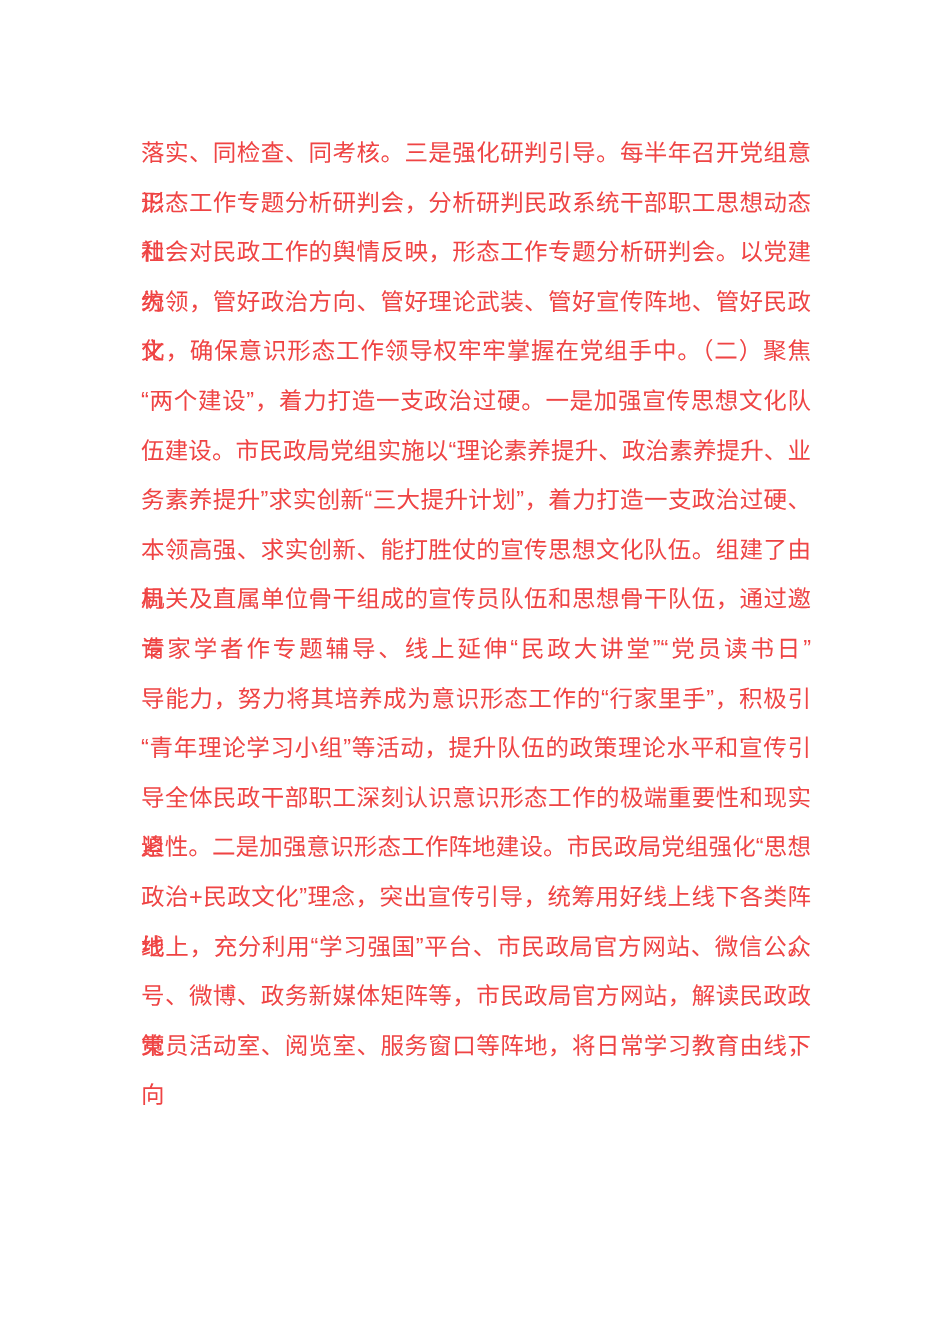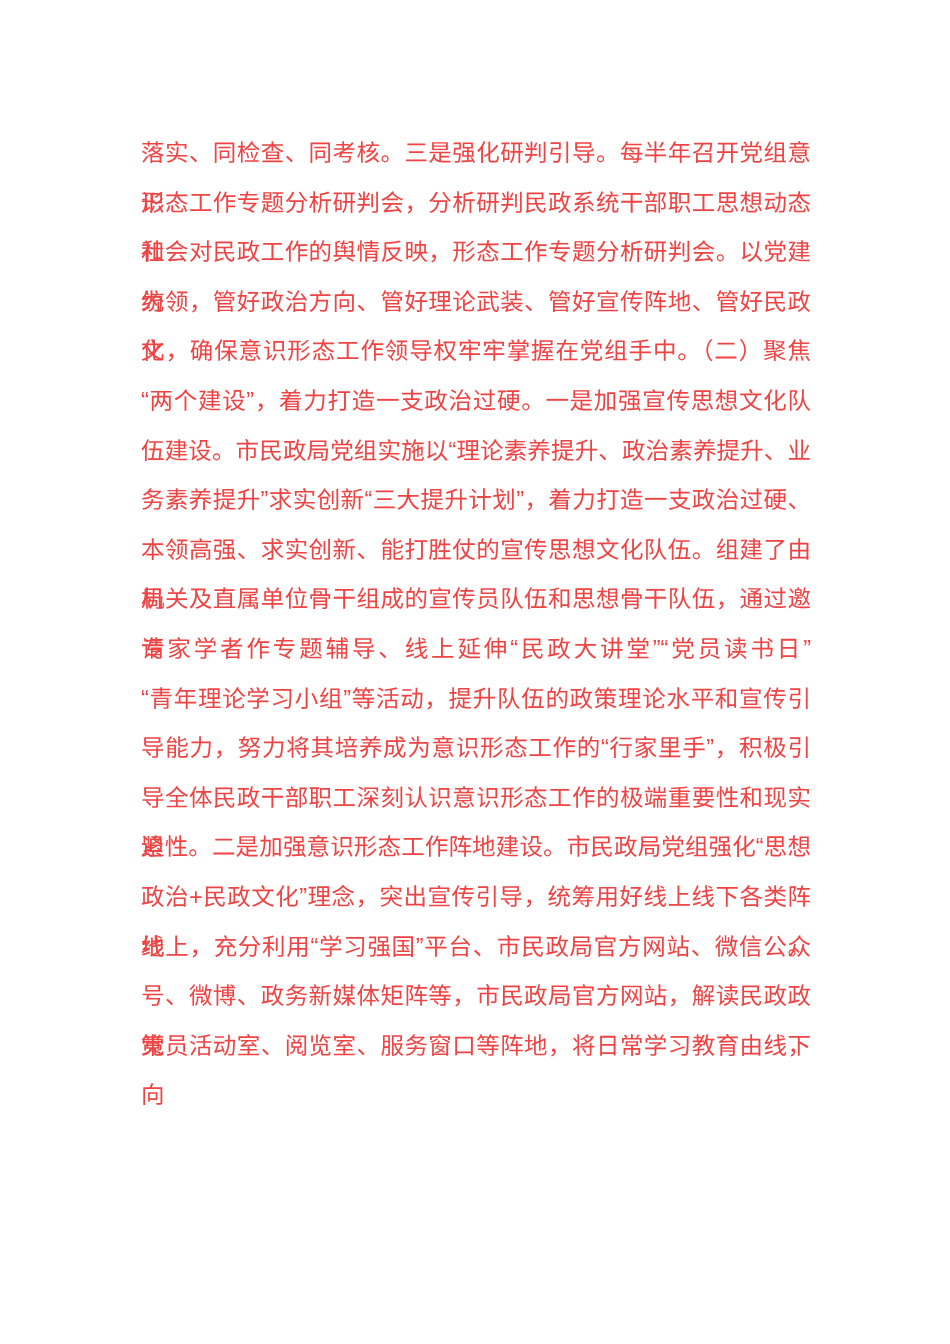--- a/index.html
+++ b/index.html
@@ -44,22 +44,22 @@
       <div class="line">形态工作专题分析研判会，分析研判民政系统干部职工思想动态和</div>
       <div class="line">社会对民政工作的舆情反映，形态工作专题分析研判会。以党建为</div>
       <div class="line">统领，管好政治方向、管好理论武装、管好宣传阵地、管好民政文</div>
       <div class="line">化，确保意识形态工作领导权牢牢掌握在党组手中。（二）聚焦</div>
       <div class="line">“两个建设”，着力打造一支政治过硬。一是加强宣传思想文化队</div>
       <div class="line">伍建设。市民政局党组实施以“理论素养提升、政治素养提升、业</div>
       <div class="line">务素养提升”求实创新“三大提升计划”，着力打造一支政治过硬、</div>
       <div class="line">本领高强、求实创新、能打胜仗的宣传思想文化队伍。组建了由局</div>
       <div class="line">机关及直属单位骨干组成的宣传员队伍和思想骨干队伍，通过邀请</div>
       <div class="line">专家学者作专题辅导、线上延伸“民政大讲堂”“党员读书日”</div>
+      <div class="line">导能力，努力将其培养成为意识形态工作的“行家里手”，积极引</div>
       <div class="line">“青年理论学习小组”等活动，提升队伍的政策理论水平和宣传引</div>
-      <div class="line">导能力，努力将其培养成为意识形态工作的“行家里手”，积极引</div>
       <div class="line">导全体民政干部职工深刻认识意识形态工作的极端重要性和现实紧</div>
       <div class="line">迫性。二是加强意识形态工作阵地建设。市民政局党组强化“思想</div>
       <div class="line">政治+民政文化”理念，突出宣传引导，统筹用好线上线下各类阵地。</div>
       <div class="line">线上，充分利用“学习强国”平台、市民政局官方网站、微信公众</div>
       <div class="line">号、微博、政务新媒体矩阵等，市民政局官方网站，解读民政政策，</div>
       <div class="line">党员活动室、阅览室、服务窗口等阵地，将日常学习教育由线下向</div>
     </div>
 </div>
 
 </body></html>

